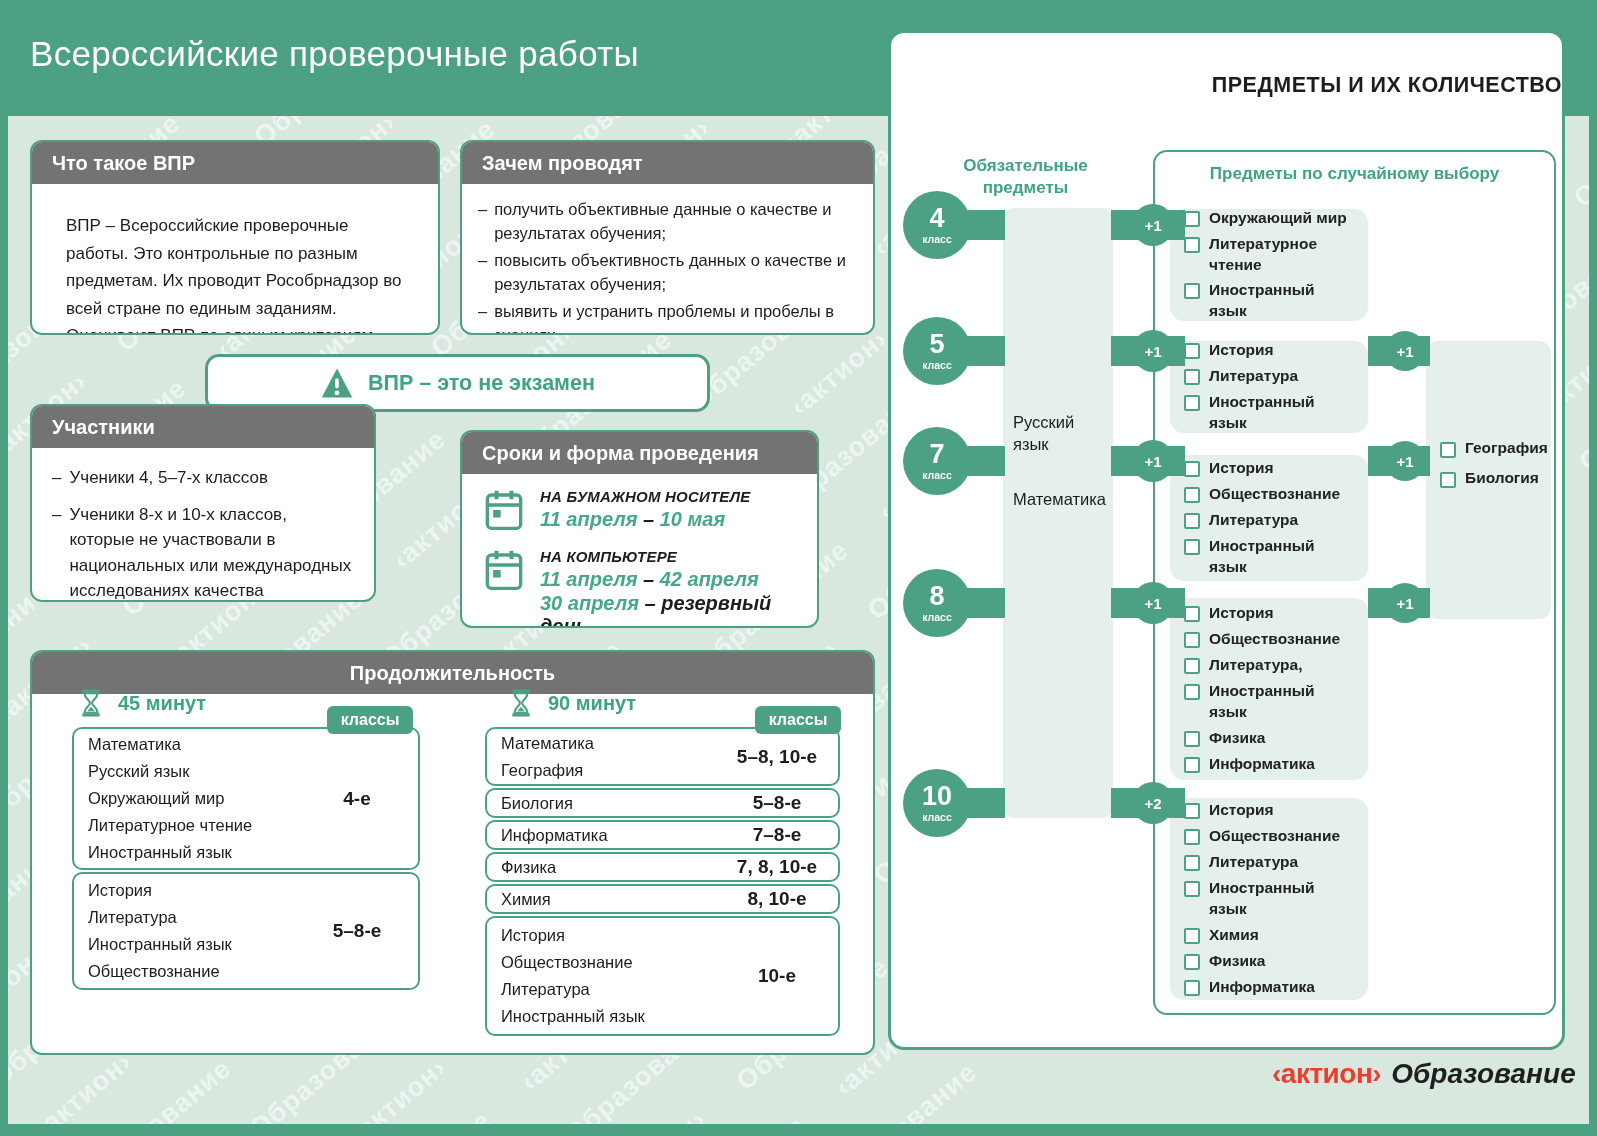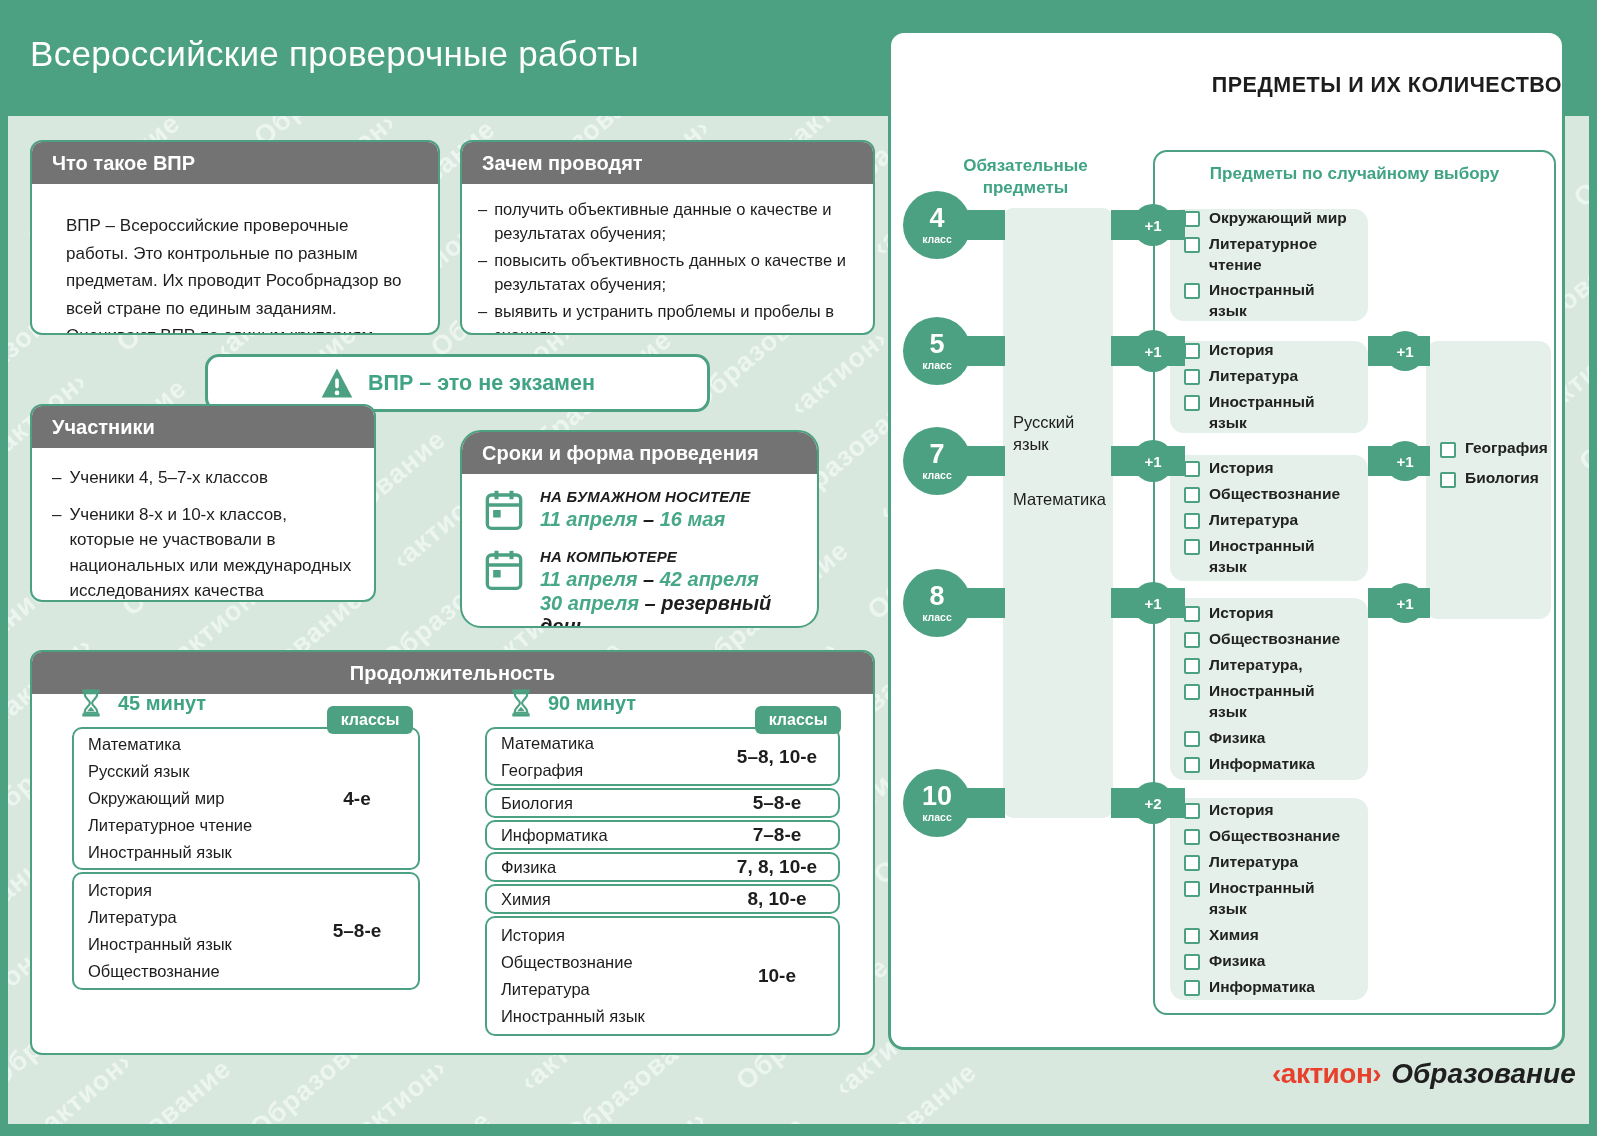--- a/index.html
+++ b/index.html
@@ -132,39 +132,39 @@
         <span class="dash">–</span>
         <span>Ученики 4, 5–7-х классов</span>
       </div>
       <div class="bul2">
         <span class="dash">–</span>
         <span>Ученики 8-х и 10-х классов, которые не участвовали в национальных или международных исследованиях качества образования</span>
       </div>
     </div>
   </div>
 
-  <div class="card" style="left:460px;top:430px;width:359px;height:198px;border-radius:21px;">
+  <div class="card" style="left:460px;top:430px;width:359px;height:198px;">
     <div class="chead">Сроки и форма проведения</div>
     <div class="cbody" style="height:156px;font-style:italic;">
       <div class="sched" style="left:22px;top:14px;">
         <span>
           <svg width="40" height="44" viewBox="0 0 24 26">
             <rect x="2" y="4" width="20" height="20" rx="2.5" fill="none" stroke="#4BA181" stroke-width="2"></rect>
             <line x1="2" y1="10" x2="22" y2="10" stroke="#4BA181" stroke-width="2"></line>
             <line x1="7.5" y1="1.5" x2="7.5" y2="6.5" stroke="#4BA181" stroke-width="2.4"></line>
             <line x1="16.5" y1="1.5" x2="16.5" y2="6.5" stroke="#4BA181" stroke-width="2.4"></line>
             <rect x="5.5" y="13" width="4.5" height="4.5" fill="#4BA181"></rect>
           </svg>
         </span>
         <div>
           <div class="slabel">НА БУМАЖНОМ НОСИТЕЛЕ</div>
           <div class="sdates">
             <span>11 апреля</span>
             <span class="sdark">–</span>
-            <span>16 мая</span>
+            <span>10 мая</span>
           </div>
         </div>
       </div>
       <div class="sched" style="left:22px;top:74px;">
         <span>
           <svg width="40" height="44" viewBox="0 0 24 26">
             <rect x="2" y="4" width="20" height="20" rx="2.5" fill="none" stroke="#4BA181" stroke-width="2"></rect>
             <line x1="2" y1="10" x2="22" y2="10" stroke="#4BA181" stroke-width="2"></line>
             <line x1="7.5" y1="1.5" x2="7.5" y2="6.5" stroke="#4BA181" stroke-width="2.4"></line>
             <line x1="16.5" y1="1.5" x2="16.5" y2="6.5" stroke="#4BA181" stroke-width="2.4"></line>

